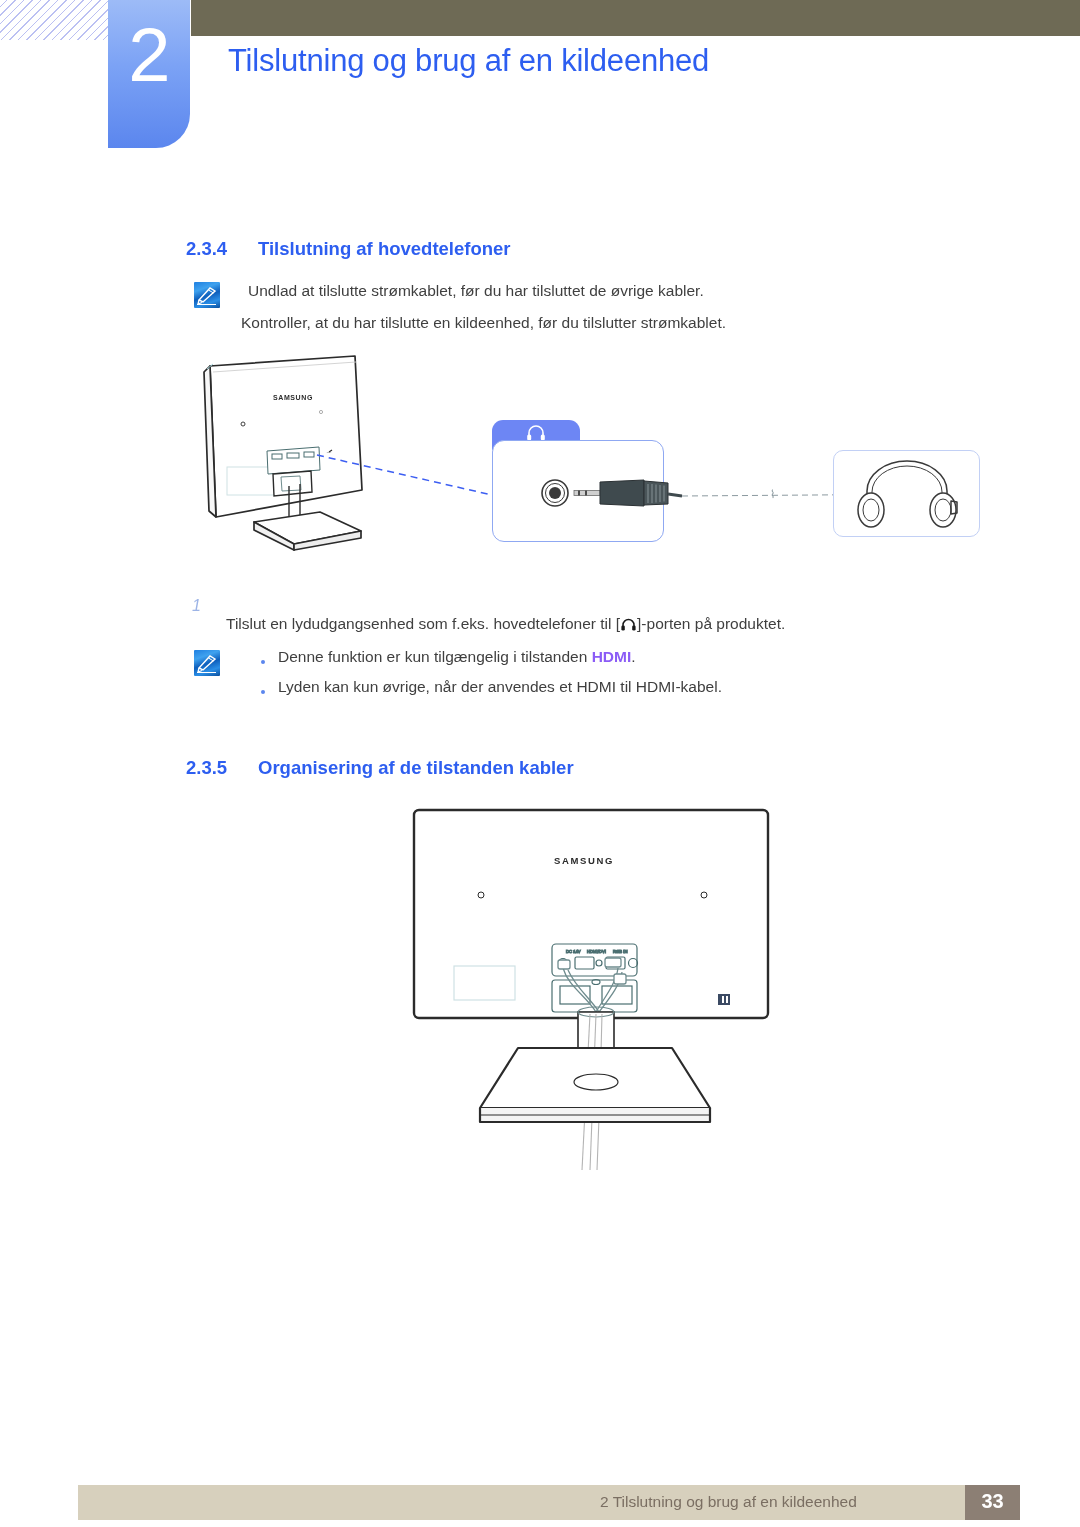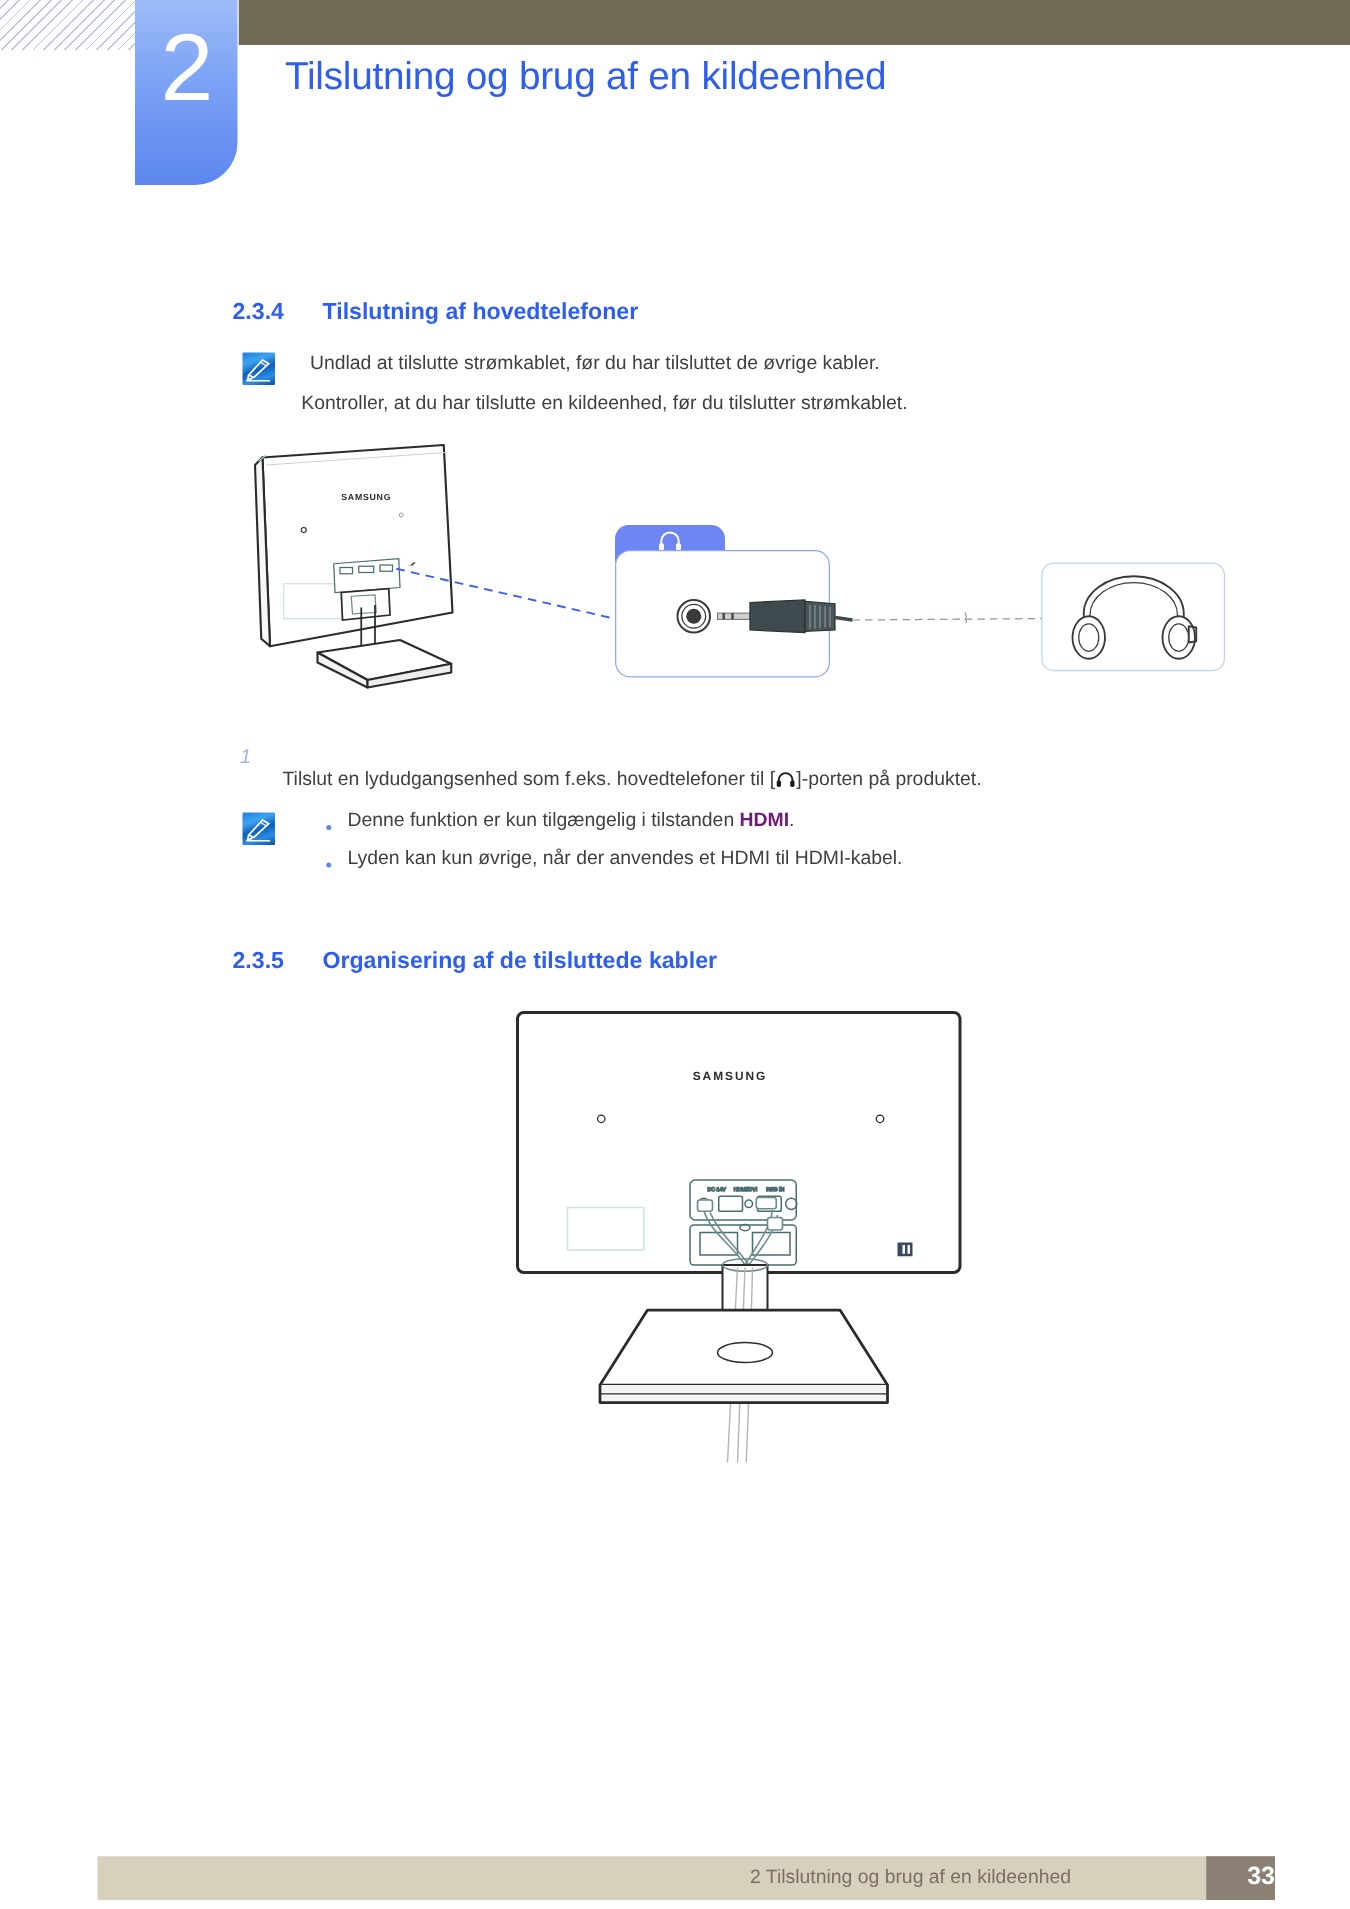--- a/index.html
+++ b/index.html
@@ -127,21 +127,21 @@
   .bullet-dot {
     position: absolute;
     width: 4px; height: 4px;
     border-radius: 50%;
     background: #5b86ee;
   }
   #bullet1-dot { left: 261px; top: 660px; }
   #bullet2-dot { left: 261px; top: 690px; }
   #bullet1-text { left: 278px; top: 647px; }
   #bullet2-text { left: 278px; top: 677px; }
-  .hdmi-red { color: #701a75; font-weight: bold; }
+  .hdmi-red { color: #8b5cf6; font-weight: bold; }
 
   
   .footer-bar {
     position: absolute;
     left: 78px; top: 1485px;
     width: 942px;
     height: 35px;
     background: #d7d0bd;
   }
   .footer-text {
@@ -157,21 +157,21 @@
     position: absolute;
     left: 965px; top: 1485px;
     width: 55px;
     height: 35px;
     background: #8c7f74;
   }
   .page-num {
     position: absolute;
     left: 0; top: 5px;
     width: 55px;
-    text-align: right;
+    text-align: center;
     color: #ffffff;
     font-size: 20px;
     font-weight: bold;
   }
 
   
   #diagram-headphone {
     position: absolute;
     left: 180px; top: 350px;
     width: 830px;
@@ -360,21 +360,21 @@
   </svg>
 </div>
 <div class="bullet-dot" id="bullet1-dot"></div>
 <div class="body-text" id="bullet1-text">
   <span>Denne funktion er kun tilgængelig i tilstanden </span><span class="hdmi-red">HDMI</span><span>.</span>
 </div>
 <div class="bullet-dot" id="bullet2-dot"></div>
 <div class="body-text" id="bullet2-text">Lyden kan kun øvrige, når der anvendes et HDMI til HDMI-kabel.</div>
 
 <div class="sec-heading" id="heading-235">
-  <span class="num">2.3.5</span><span>Organisering af de tilsluttede kabler</span>
+  <span class="num">2.3.5</span><span>Organisering af de tilstanden kabler</span>
 </div>
 
 <svg id="diagram-cable" viewBox="0 0 400 380">
 
   <rect x="14" y="10" width="354" height="208" rx="5" fill="#ffffff" stroke="#2b2b2b" stroke-width="2.4"></rect>
   <text x="184" y="64" text-anchor="middle" font-family="'Liberation Sans',sans-serif" font-size="9.5" font-weight="bold" fill="#2b2b2b" letter-spacing="1.6">SAMSUNG</text>
   <circle cx="81" cy="95" r="3" fill="none" stroke="#2b2b2b" stroke-width="1"></circle>
   <circle cx="304" cy="95" r="3" fill="none" stroke="#2b2b2b" stroke-width="1"></circle>
   <rect x="54" y="166" width="61" height="34" fill="none" stroke="#cfe2e4" stroke-width="1.2"></rect>
 

